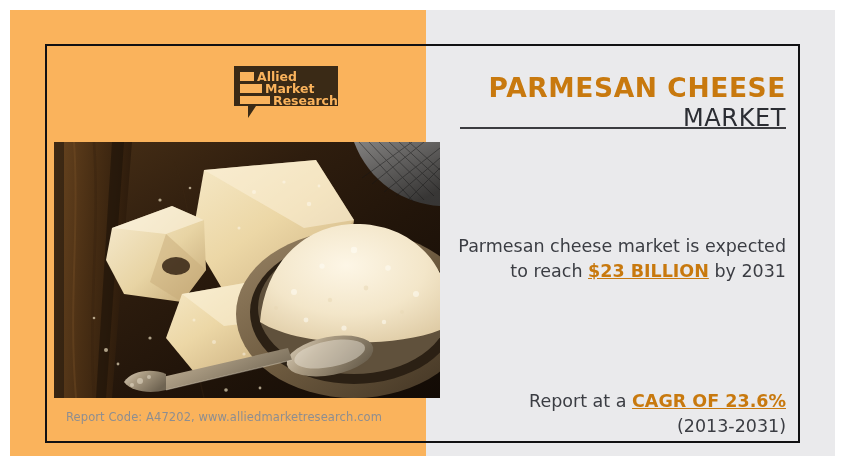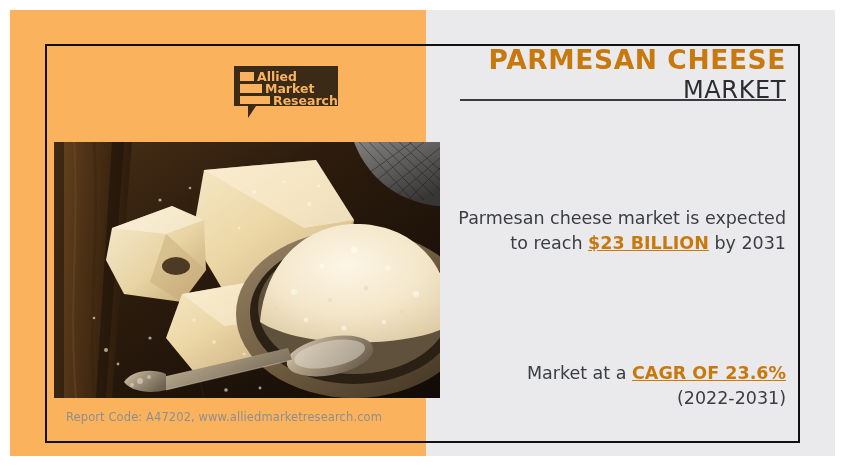--- a/index.html
+++ b/index.html
@@ -55,21 +55,21 @@
   .report-code {
     position:absolute; left:12px; top:366px;
     width:386px;
     font-size:11.5px;
     color:#8e8e90;
     font-family:"DejaVu Sans", sans-serif;
     letter-spacing:0.1px;
   }
   
   .right-col {
-    position:absolute; left:426px; top:28px;
+    position:absolute; left:426px; top:56px;
     width:374px; height:399px;
     padding:12px 14px 0 30px;
   }
   .title-block {
     position:absolute; left:30px; top:17px; right:14px;
     text-align:right;
   }
   .title-main {
     font-size:26.5px;
     font-weight:bold;
@@ -297,19 +297,19 @@
     </div>
 
     <div class="rule"></div>
 
 
     <div class="stat-block stat-value">
       <span>Parmesan cheese market is expected to reach </span><span class="hl">$23 BILLION</span><span> by 2031</span>
     </div>
 
     <div class="stat-block stat-cagr">
-      <span>Market at a </span><span class="hl">CAGR OF 23.6%</span><br>
-      <span>(2022-2031)</span>
+      <span>Report at a </span><span class="hl">CAGR OF 23.6%</span><br>
+      <span>(2013-2031)</span>
     </div>
   </div>
 
   <div class="frame"></div>
 </div>
 
 </body></html>

